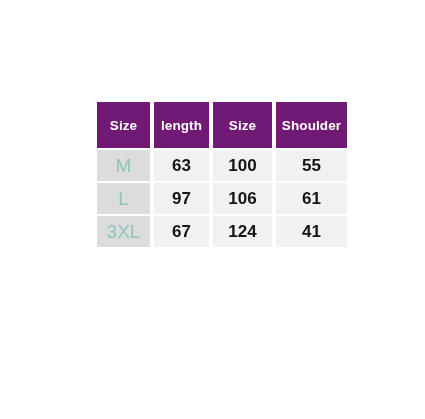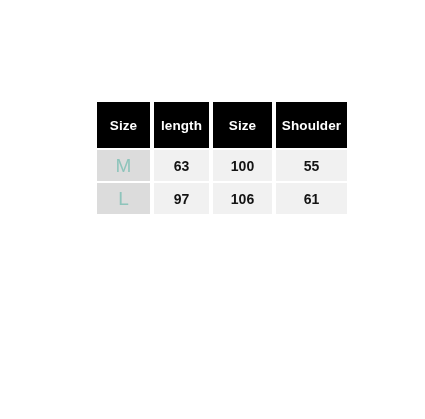--- a/index.html
+++ b/index.html
@@ -27,36 +27,36 @@
     border-collapse: separate;
     border-spacing: 4px 2px;
     table-layout: fixed;
   }
   .size-table col.c-size     { width: 53px; }
   .size-table col.c-length   { width: 55px; }
   .size-table col.c-bust     { width: 59px; }
   .size-table col.c-shoulder { width: 71px; }
 
   .size-table th {
-    background: #000000;
+    background: #701a75;
     color: #ffffff;
     font-size: 13.5px;
     font-weight: bold;
     height: 46px;
     text-align: center;
     vertical-align: middle;
     padding: 0;
     letter-spacing: 0.1px;
   }
   .size-table td {
     height: 31px;
     text-align: center;
     vertical-align: middle;
     padding: 0;
-    font-size: 14px;
+    font-size: 17px;
     font-weight: bold;
     color: #141414;
     background: #f1f1f1;
   }
   .size-table td.size-cell {
     background: #dcdcdc;
     color: #8ec4bb;
     font-size: 19px;
     font-weight: normal;
   }
@@ -87,16 +87,22 @@
         <td>63</td>
         <td>100</td>
         <td>55</td>
       </tr>
       <tr>
         <td class="size-cell">L</td>
         <td>97</td>
         <td>106</td>
         <td>61</td>
       </tr>
+      <tr>
+        <td class="size-cell">3XL</td>
+        <td>67</td>
+        <td>124</td>
+        <td>41</td>
+      </tr>
     </tbody>
   </table>
 
 </div>
 
 </body></html>

